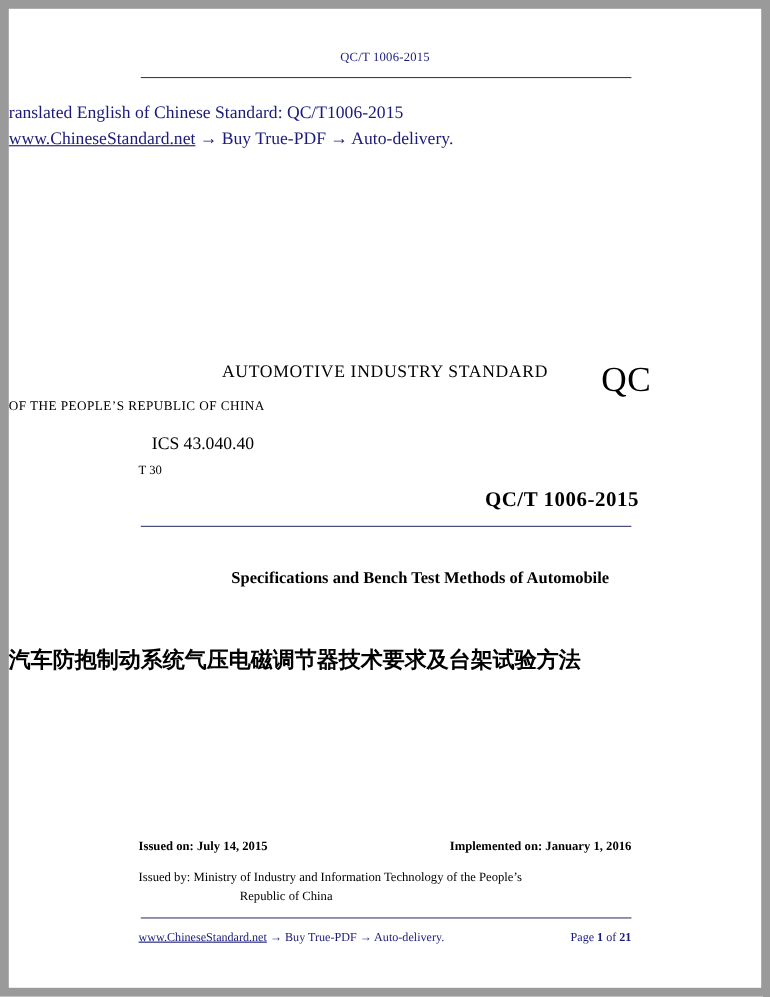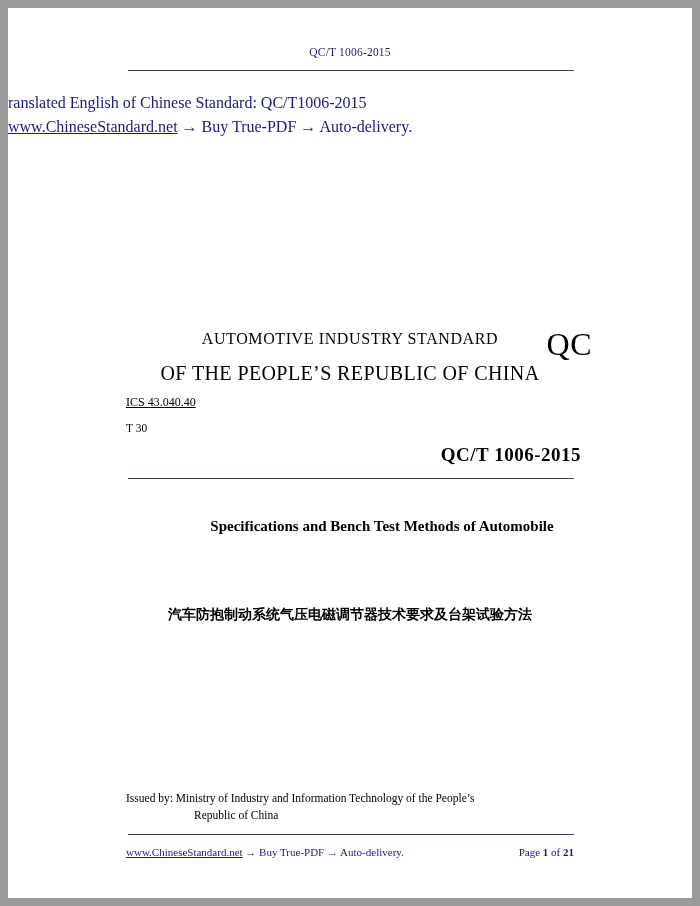--- a/index.html
+++ b/index.html
@@ -83,30 +83,29 @@
     width: 684px;
     text-align: center;
     font-size: 16px;
     letter-spacing: 0.6px;
   }
   .std-line2 {
     position: absolute;
     left: 0;
     top: 354px;
     width: 684px;
-    text-align: center;
-    font-size: 20px;
+    text-align: left;
+    font-size: 12px;
     letter-spacing: 0.4px;
   }
   .ics {
     position: absolute;
-    left: 118px;
+    left: 130px;
     top: 387px;
-    font-size: 12px;
-    text-decoration: underline;
+    font-size: 16px;
   }
   .tcode {
     position: absolute;
     left: 118px;
     top: 414px;
     font-size: 11.5px;
   }
   .stdno {
     position: absolute;
     right: 111px;
@@ -132,24 +131,23 @@
     left: 0;
     top: 544px;
     width: 684px;
     text-align: center;
     font-size: 15px;
     font-weight: bold;
   }
   .title-zh {
     position: absolute;
     left: 0;
-    top: 598px;
-    width: 684px;
-    text-align: center;
-    font-size: 14px;
+    top: 578px;
+    width: 684px;
+    font-size: 20px;
     font-weight: bold;
     font-family: "DejaVu Sans", sans-serif;
   }
 
   
   .issued-row {
     position: absolute;
     left: 118px;
     top: 756px;
     width: 448px;
@@ -163,21 +161,21 @@
     left: 118px;
     top: 782px;
     width: 450px;
     font-size: 11.5px;
     font-weight: normal;
     text-align: justify;
     line-height: 17px;
   }
   .issued-by .second {
     display: block;
-    margin-left: 68px;
+    margin-left: 92px;
   }
 
   .rule-bot { top: 826px; }
 
   .footer {
     position: absolute;
     left: 118px;
     top: 838px;
     width: 448px;
     font-size: 11px;
@@ -209,20 +207,25 @@
 
     <div class="ics">ICS 43.040.40</div>
     <div class="tcode">T 30</div>
     <div class="stdno">QC/T  1006-2015</div>
 
     <div class="rule rule-mid"></div>
 
     <div class="title-en-1">Specifications and Bench Test Methods of Automobile</div>
     <div class="title-zh">汽车防抱制动系统气压电磁调节器技术要求及台架试验方法</div>
 
+    <div class="issued-row">
+      <span class="issued-on">Issued on: July 14, 2015</span>
+      <span class="implemented-on">Implemented on: January 1, 2016</span>
+      <span class="clear"></span>
+    </div>
 
     <div class="issued-by">
       <span>Issued by:</span>
       <span>Ministry of Industry and Information Technology of the People’s</span>
       <span class="second">Republic of China</span>
     </div>
 
     <div class="rule rule-bot"></div>
 
     <div class="footer">

